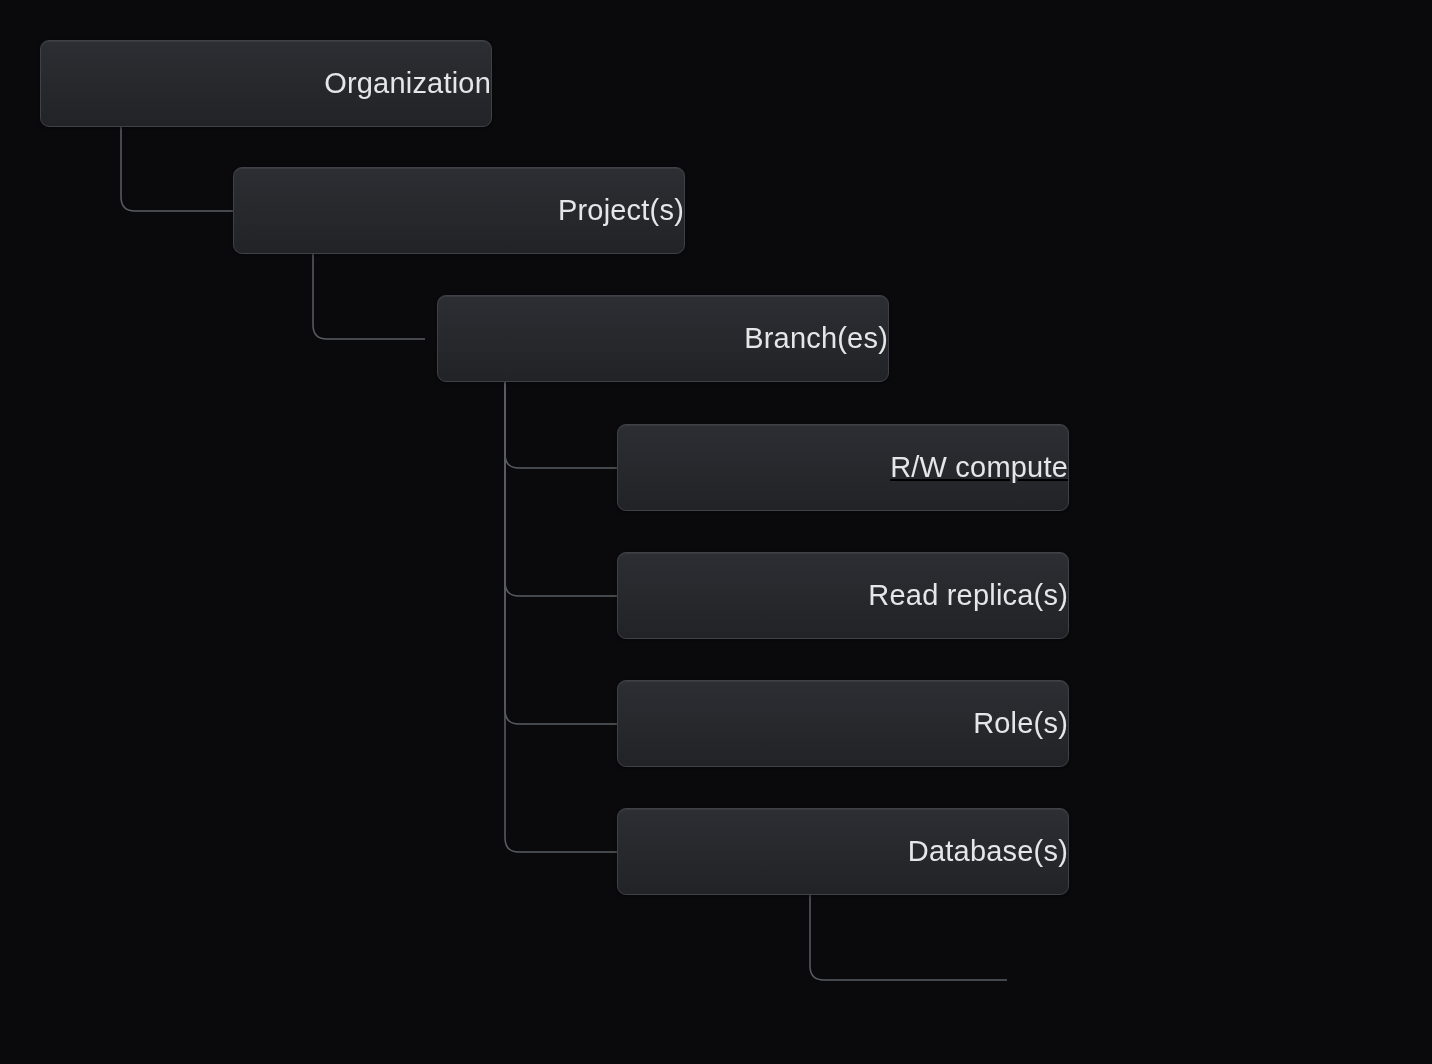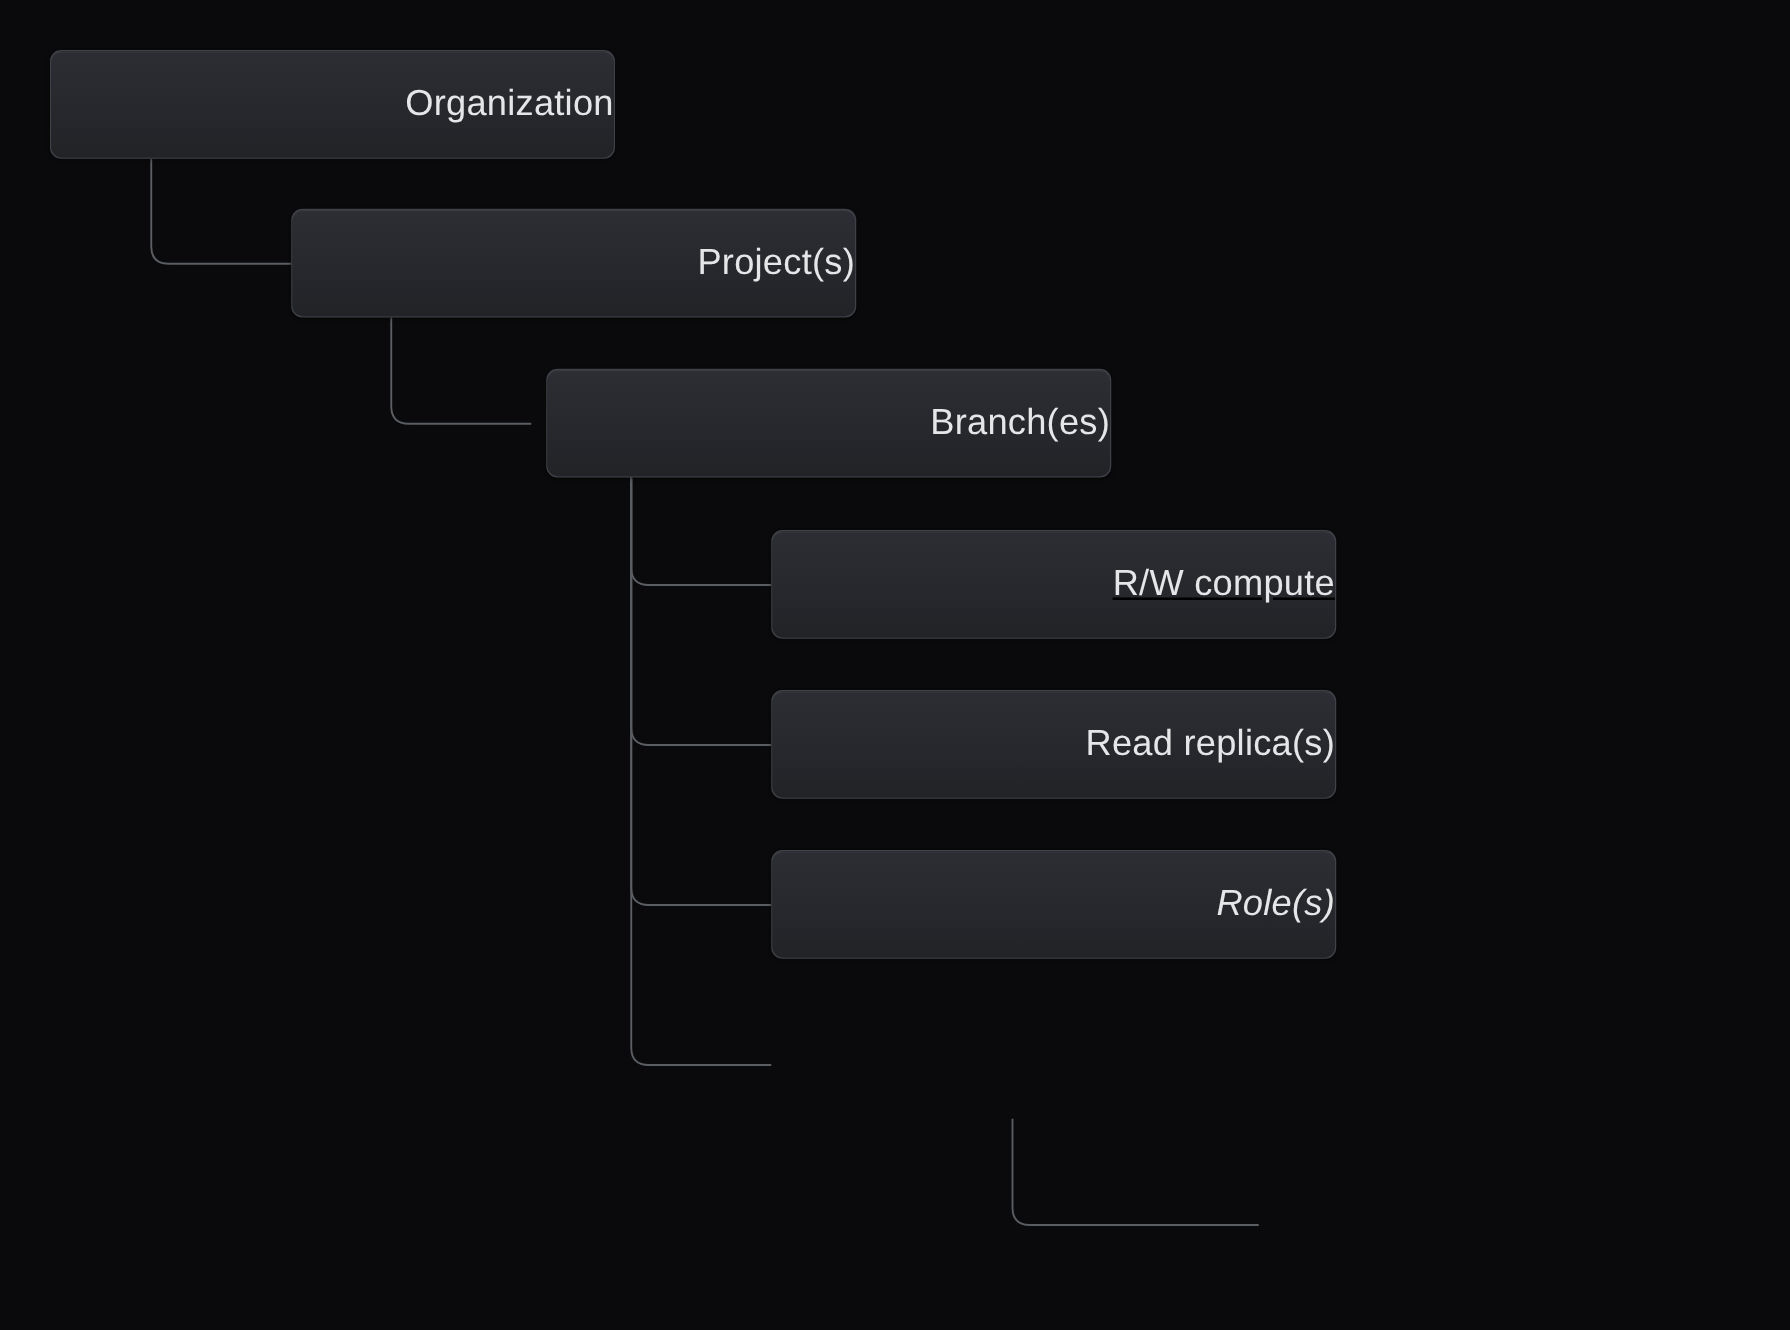--- a/index.html
+++ b/index.html
@@ -53,21 +53,21 @@
     font-size: 29px;
     font-weight: 400;
     letter-spacing: 0.2px;
     white-space: nowrap;
   }
   .n0 { left: 40px;   top: 40px;  }
   .n1 { left: 233px;  top: 167px; }
   .n2 { left: 425px;  top: 295px; margin-left: 12px; }
   .n3 { left: 617px;  top: 424px; text-decoration: underline; }
   .n4 { left: 617px;  top: 552px; }
-  .n5 { left: 617px;  top: 680px; font-style: italic; }
+  .n5 { left: 617px;  top: 680px; }
   .n6 { left: 617px;  top: 808px; }
   .n7 { left: 1007px; top: 936px; }
 </style>
 </head>
 <body>
 
 <div class="canvas">
 
   <svg class="edges" viewBox="0 0 1432 1064" xmlns="http://www.w3.org/2000/svg" aria-hidden="true">
     <path d="M121 127 L121 197 Q121 211 135 211 L233 211"></path>
@@ -90,14 +90,17 @@
   </div>
   <div class="node n3">
     <span class="node-label">R/W compute</span>
   </div>
   <div class="node n4">
     <span class="node-label">Read replica(s)</span>
   </div>
   <div class="node n5">
     <span class="node-label">Role(s)</span>
   </div>
+  <div class="node n6">
+    <span class="node-label">Database(s)</span>
+  </div>
 
 </div>
 
 </body></html>

